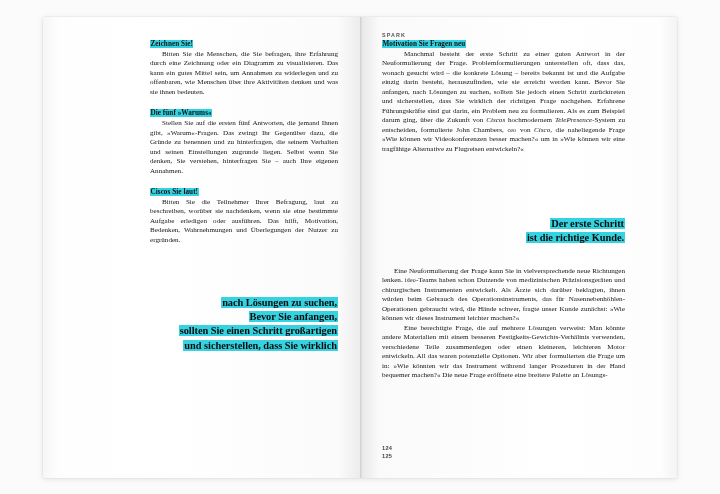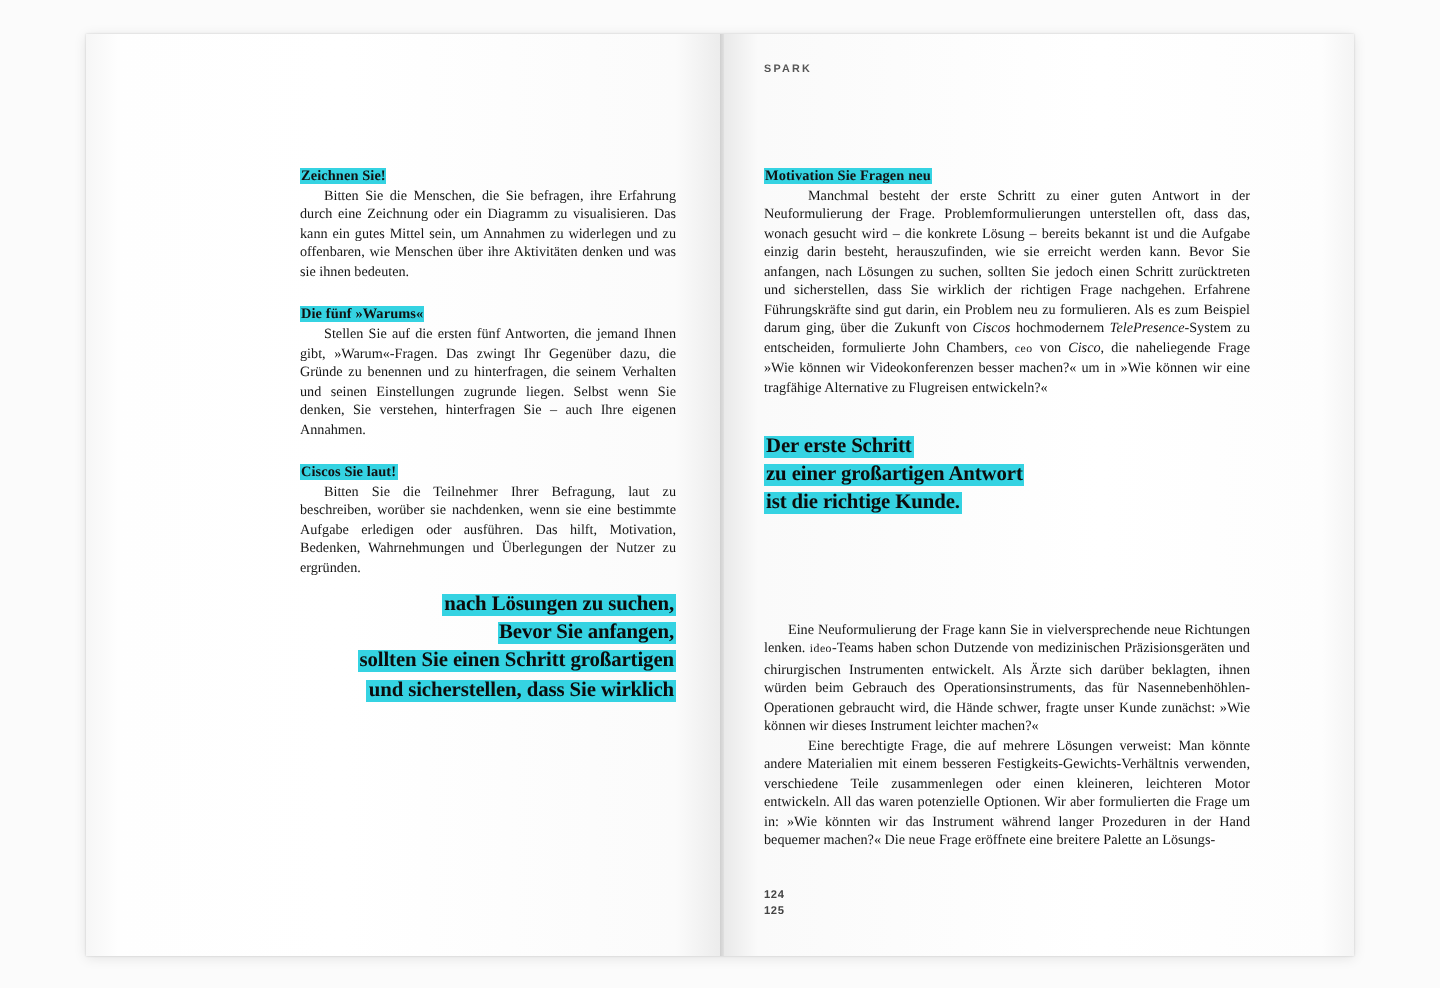--- a/index.html
+++ b/index.html
@@ -60,21 +60,20 @@
     left: 360px;
     top: 17px;
     width: 2px;
     height: 461px;
     background: linear-gradient(to right, rgba(0,0,0,0.10), rgba(0,0,0,0.04));
     pointer-events: none;
   }
 
   .col {
     position: absolute;
-    margin-top: 44px;
   }
 
   
   .left-col {
     left: 107px;
     top: 22px;
     width: 188px;
   }
 
   
@@ -138,21 +137,21 @@
 
   
   .pull {
     font-size: 10.4px;
     line-height: 14.2px;
     font-weight: 700;
     color: #0c0c0c;
     letter-spacing: -0.05px;
   }
   .pull-right { text-align: right; }
-  .pull-left  { text-align: left; }
+  .pull-left  { text-align: right; }
   .pull span.hl { padding: 0 1px; }
 
   .pull-quote-left {
     position: absolute;
     left: 107px;
     top: 279px;
     width: 188px;
   }
   .heading-right {
     position: absolute;
@@ -214,21 +213,20 @@
 
       <div class="col right-col">
         <h3 class="sub"><span class="hl">Motivation Sie Fragen neu</span></h3>
         <p class="body" style="text-indent:22px;">
           <span>Manchmal besteht der erste Schritt zu einer guten Antwort in der Neuformulierung der Frage. Problemformulierungen unterstellen oft, dass das, wonach gesucht wird – die konkrete Lösung – bereits bekannt ist und die Aufgabe einzig darin besteht, herauszufinden, wie sie erreicht werden kann. Bevor Sie anfangen, nach Lösungen zu suchen, sollten Sie jedoch einen Schritt zurücktreten und sicherstellen, dass Sie wirklich der richtigen Frage nachgehen. Erfahrene Führungskräfte sind gut darin, ein Problem neu zu formulieren. Als es zum Beispiel darum ging, über die Zukunft von </span><i>Ciscos</i><span> hochmodernem </span><i>TelePresence</i><span>-System zu entscheiden, formulierte John Chambers, </span><span class="sc">ceo</span><span> von </span><i>Cisco</i><span>, die naheliegende Frage »Wie können wir Videokonferenzen besser machen?« um in »Wie können wir eine tragfähige Alternative zu Flugreisen entwickeln?«</span>
         </p>
       </div>
 
       <div class="heading-right pull pull-left">
         <div><span class="hl">Der erste Schritt</span></div>
-        <div><span class="hl">zu einer großartigen Antwort</span></div>
         <div><span class="hl">ist die richtige Kunde.</span></div>
       </div>
 
       <div class="col para-stack" style="left:22px; top:250px; width:243px;">
         <p class="body">
           <span>Eine Neuformulierung der Frage kann Sie in vielversprechende neue Richtungen lenken. </span><span class="sc">ideo</span><span>-Teams haben schon Dutzende von medizinischen Präzisionsgeräten und chirurgischen Instrumenten entwickelt. Als Ärzte sich darüber beklagten, ihnen würden beim Gebrauch des Operationsinstruments, das für Nasennebenhöhlen-Operationen gebraucht wird, die Hände schwer, fragte unser Kunde zunächst: »Wie können wir dieses Instrument leichter machen?«</span>
         </p>
         <p class="body" style="text-indent:22px;">Eine berechtigte Frage, die auf mehrere Lösungen verweist: Man könnte andere Materialien mit einem besseren Festigkeits-Gewichts-Verhältnis verwenden, verschiedene Teile zusammenlegen oder einen kleineren, leichteren Motor entwickeln. All das waren potenzielle Optionen. Wir aber formulierten die Frage um in: »Wie könnten wir das Instrument während langer Prozeduren in der Hand bequemer machen?« Die neue Frage eröffnete eine breitere Palette an Lösungs-</p>
       </div>
 

